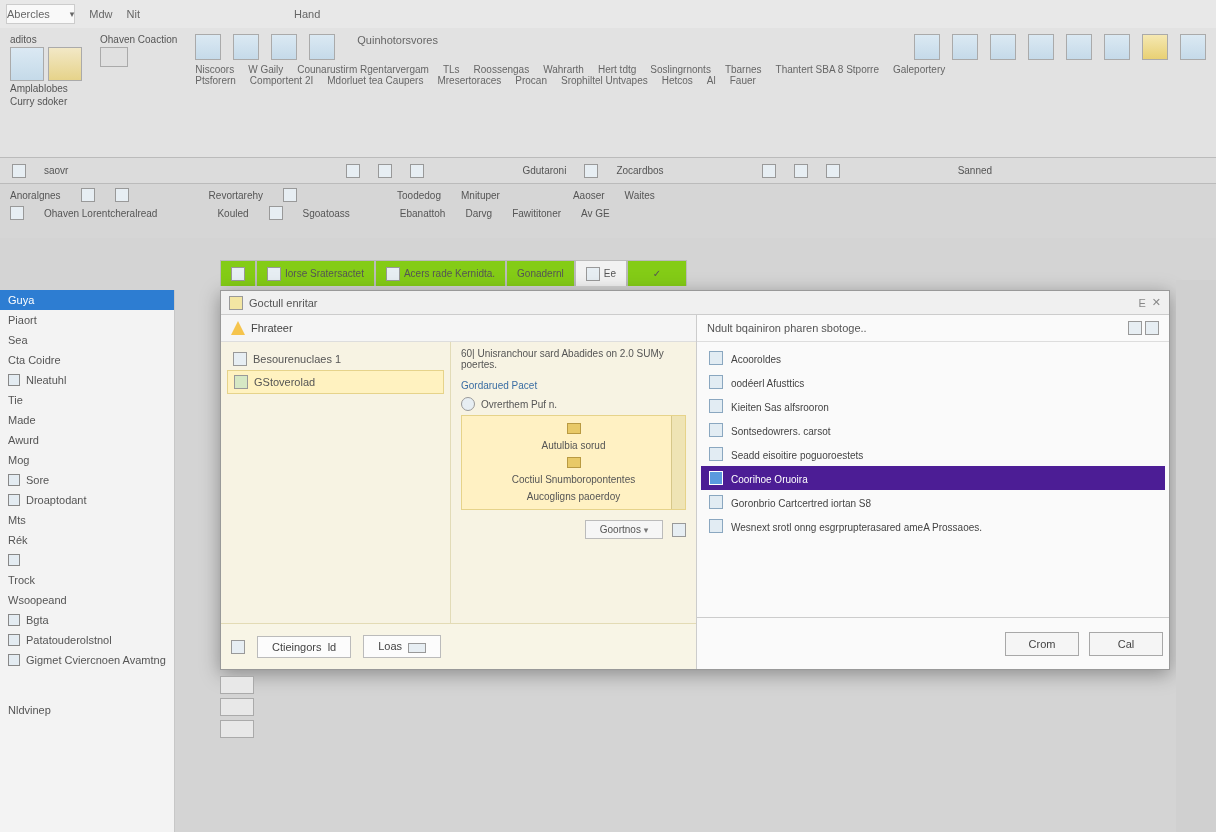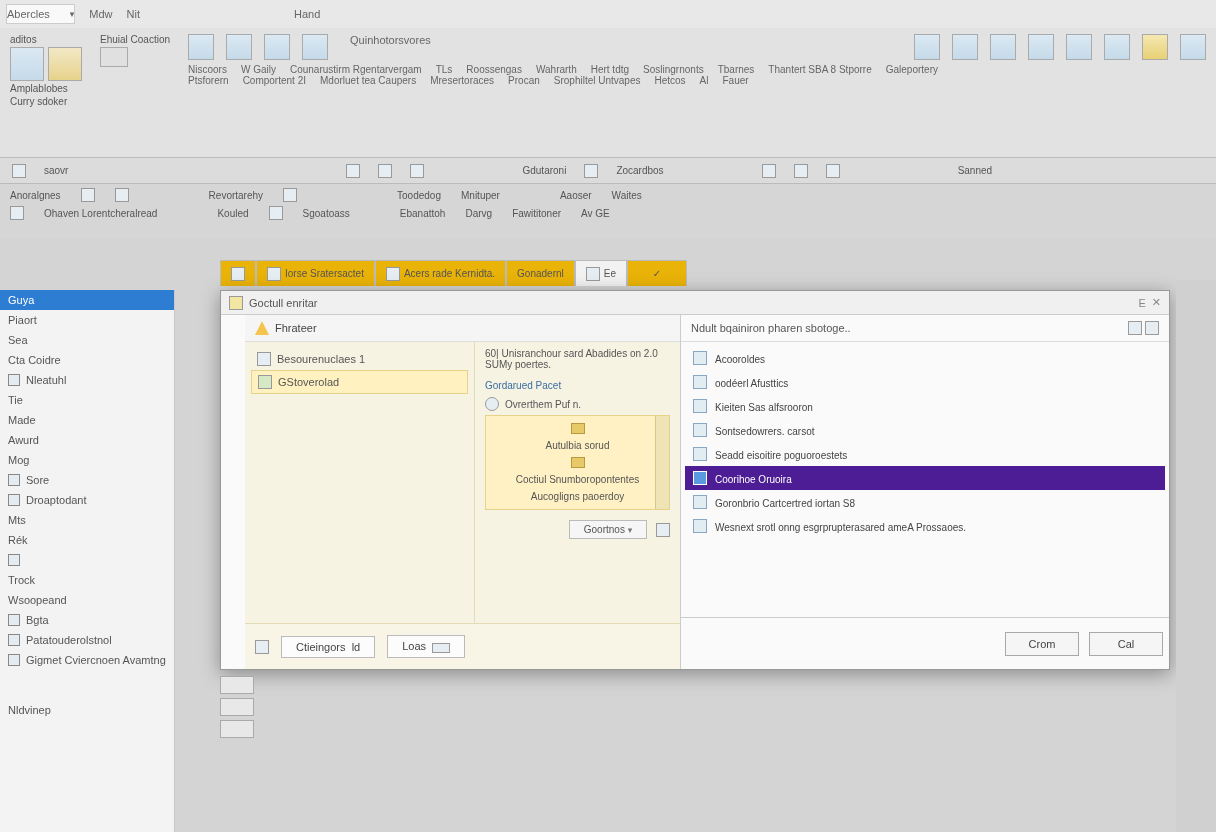--- a/index.html
+++ b/index.html
@@ -156,21 +156,21 @@
 .tabstrip {
   position: absolute;
   top: 260px;
   left: 220px;
   height: 26px;
   display: flex;
   gap: 0;
   font-size: 10px;
 }
 .tabstrip .tab {
-  background: #eab308;
+  background: #84cc16;
   border: 1px solid #bbb;
   border-bottom: none;
   padding: 4px 10px;
   display: flex;
   align-items: center;
   gap: 4px;
   color: #555;
 }
 .tabstrip .tab.active { background: #f2f2f2; }
 
@@ -193,26 +193,25 @@
   align-items: center;
   padding: 0 8px;
   gap: 6px;
   color: #555;
 }
 .dlg-body {
   display: flex;
   height: calc(100% - 24px);
 }
 .dlg-left {
-  width: 436px;
+  width: 476px;
   background: #f7f3e3;
   border-right: 1px solid #ccc;
   display: flex;
   flex-direction: column;
-  margin-left: 24px;
 }
 .dlg-left-top {
   padding: 6px 10px;
   border-bottom: 1px solid #ddd;
   background: #f5f5f5;
   display: flex;
   align-items: center;
   gap: 6px;
 }
 .warn-icon {
@@ -396,21 +395,21 @@
     <div class="ribbon-group">
       <span class="ribbon-group-title">aditos</span>
       <div style="display:flex;gap:4px;align-items:center">
         <span class="big-icon"></span>
         <span class="big-icon" style="background:linear-gradient(#f2e8c6,#e6d38a)"></span>
       </div>
       <span class="ribbon-group-title">Amplablobes</span>
       <span class="ribbon-group-title">Curry sdoker</span>
     </div>
     <div class="ribbon-group">
-      <span class="ribbon-group-title">Ehuial Coaction</span>
+      <span class="ribbon-group-title">Ohaven Coaction</span>
       <span class="big-icon" style="width:28px;height:20px;background:#e0e0e0"></span>
     </div>
     <div style="flex:1">
       <div style="display:flex;gap:12px;margin-bottom:4px">
         <span class="big-icon" style="width:26px;height:26px"></span>
         <span class="big-icon" style="width:26px;height:26px"></span>
         <span class="big-icon" style="width:26px;height:26px"></span>
         <span class="big-icon" style="width:26px;height:26px"></span>
         <span style="color:#666;margin-left:10px">Quinhotorsvores</span>
         <span class="big-icon" style="width:26px;height:26px;margin-left:auto"></span>
@@ -467,21 +466,21 @@
 
 <div class="toolbar3">
   <div class="row">
     <span>Anoralgnes</span>
     <span class="tiny-icon"></span>
     <span class="tiny-icon"></span>
     <span style="margin-left:60px">Revortarehy</span>
     <span class="tiny-icon"></span>
     <span style="margin-left:80px">Toodedog</span>
     <span>Mnituper</span>
-    <span style="margin-left:40px">Aaoser</span>
+    <span style="margin-left:53px">Aaoser</span>
     <span>Waites</span>
   </div>
   <div class="row">
     <span class="tiny-icon"></span>
     <span>Ohaven Lorentcheralread</span>
     <span style="margin-left:40px">Kouled</span>
     <span class="tiny-icon"></span>
     <span>Sgoatoass</span>
     <span style="margin-left:30px">Ebanattoh</span>
     <span>Darvg</span>

